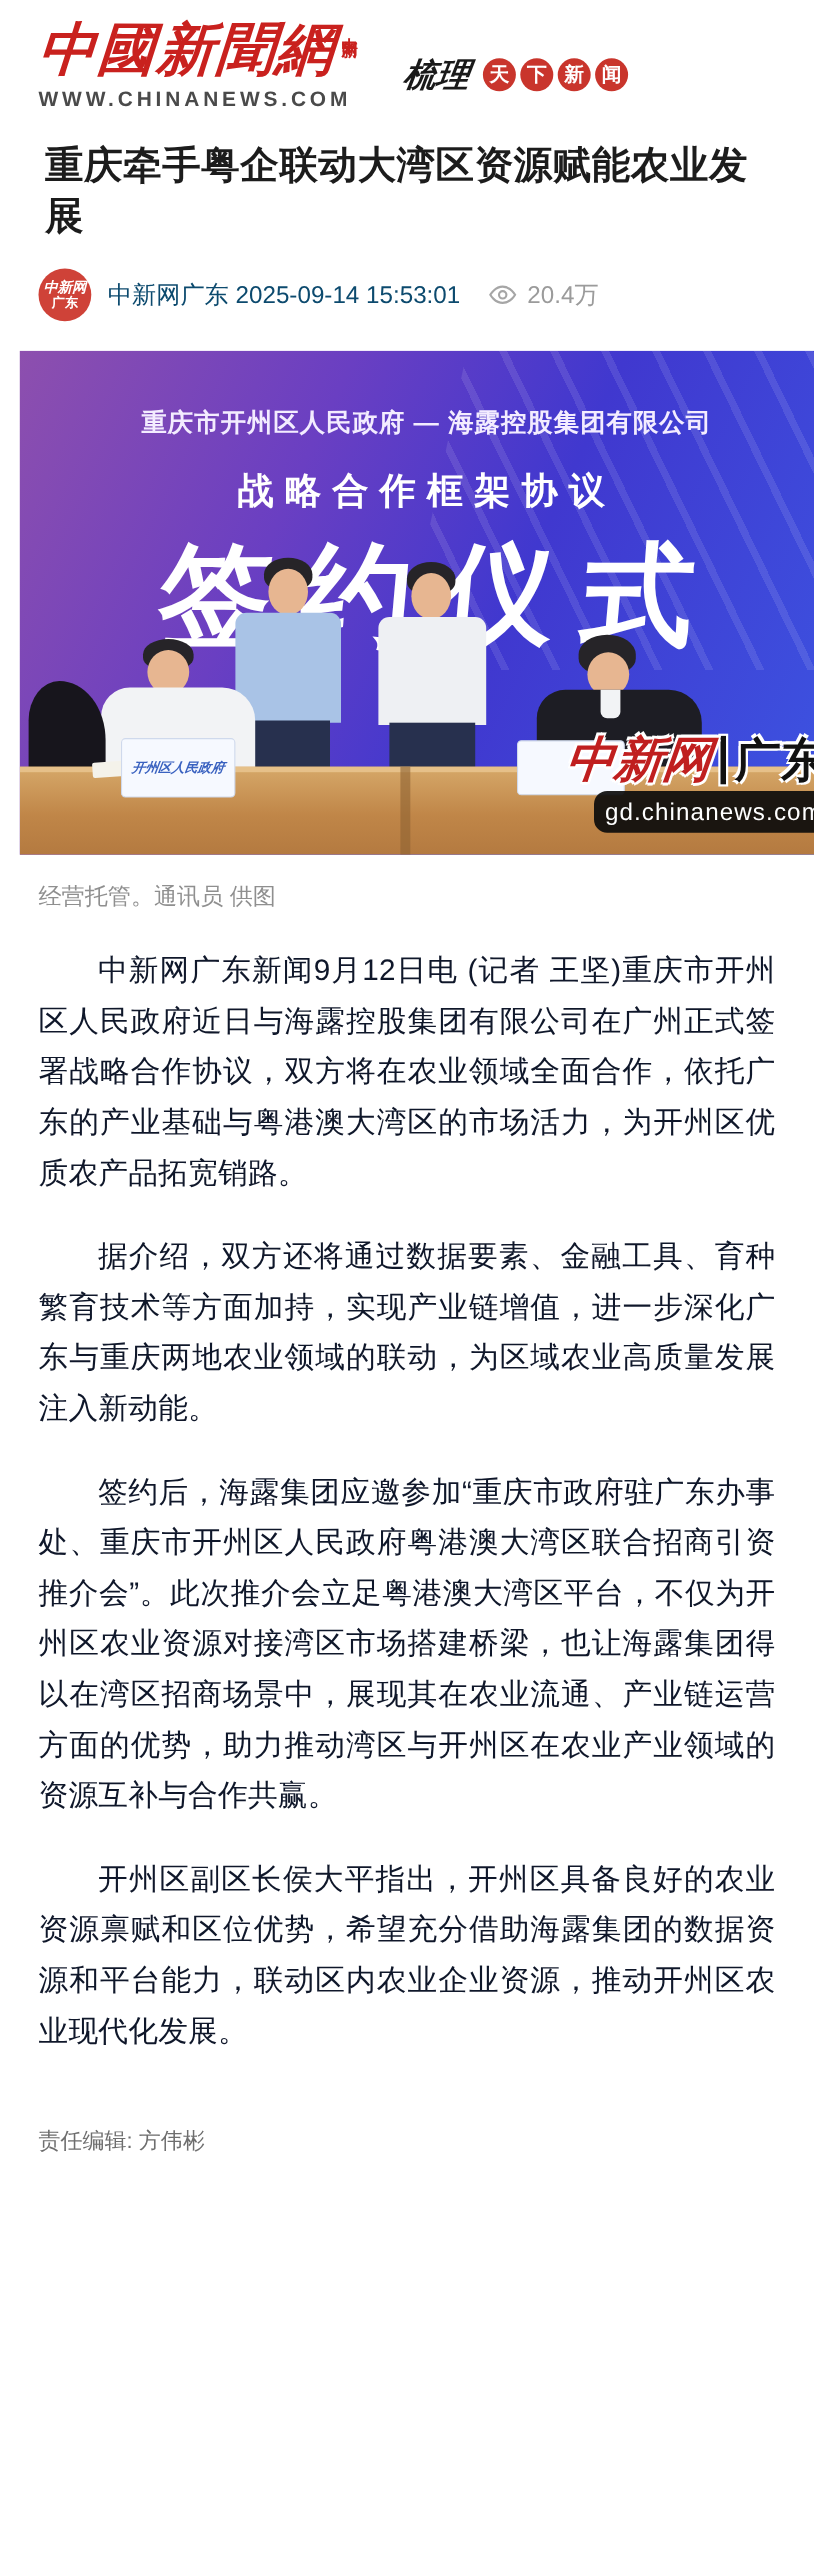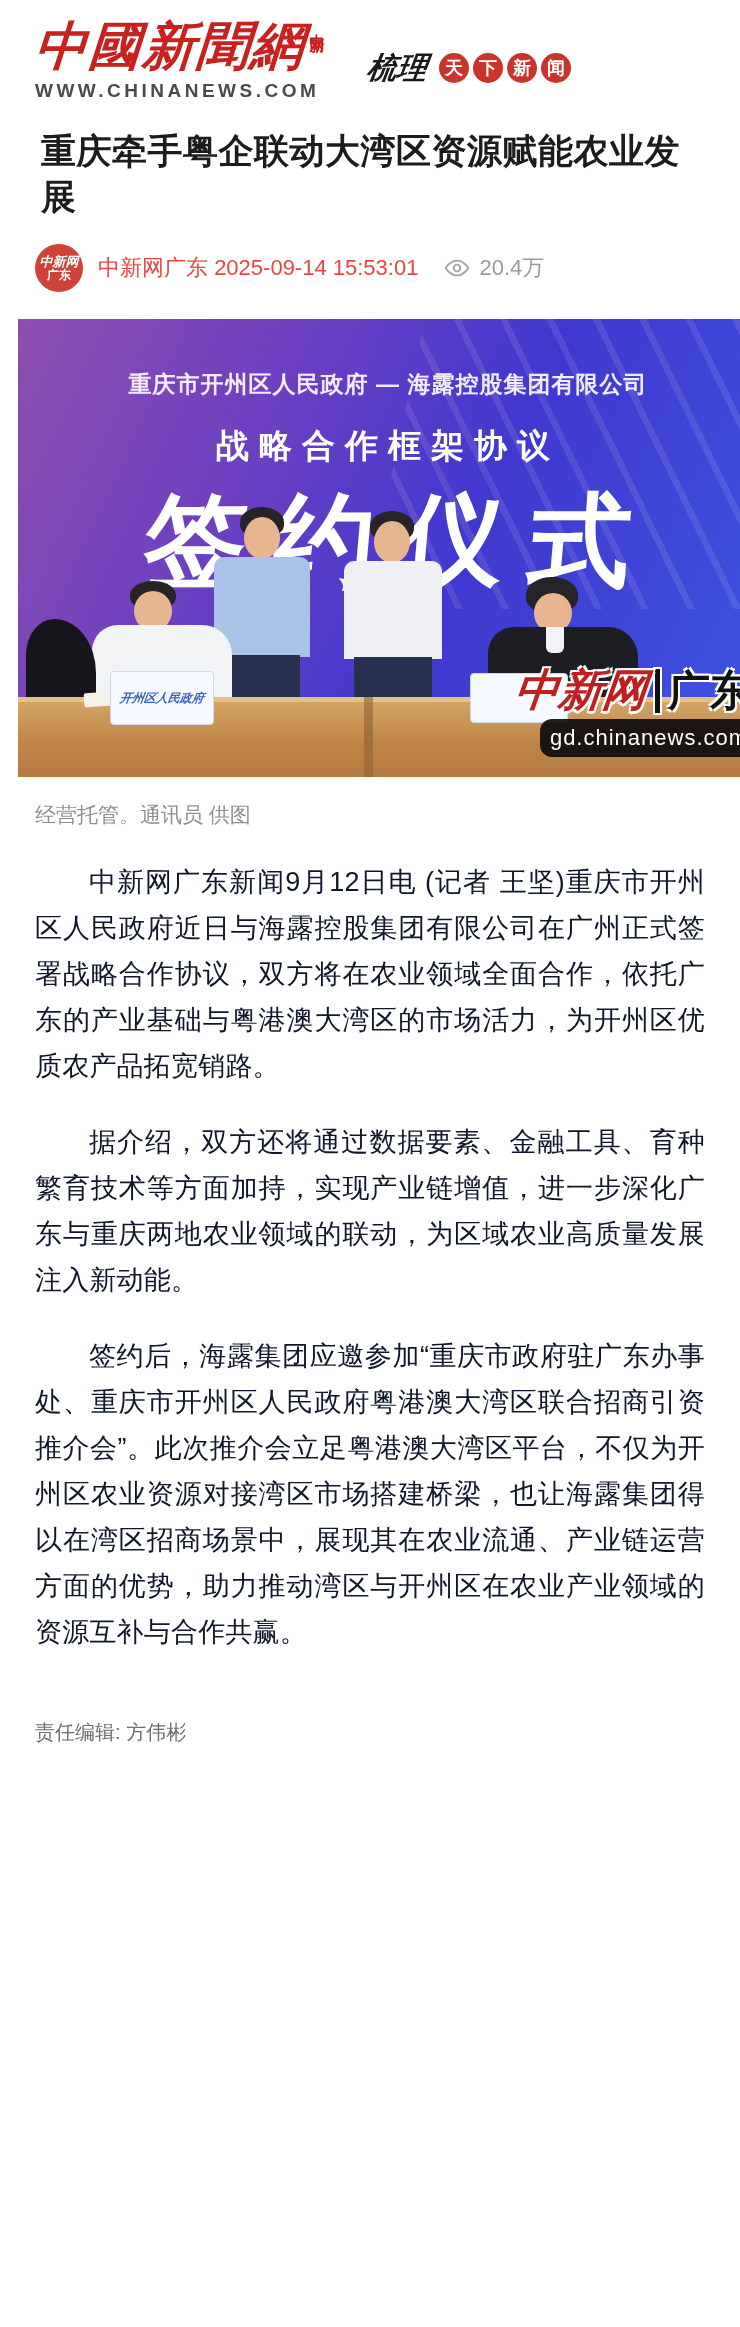--- a/index.html
+++ b/index.html
@@ -19,21 +19,21 @@
   .slogan-circle{width:30px;height:30px;border-radius:50%;background:#c9352c;color:#fff;
     font-size:18px;font-weight:bold;display:flex;align-items:center;justify-content:center;margin-left:4px;}
 
   
   .article-title{margin:26px 41px 0;font-size:35px;line-height:1.32;font-weight:bold;color:#1c1c1c;letter-spacing:0.5px;}
   .byline{display:flex;align-items:center;margin:24px 35px 0;}
   .source-badge{width:48px;height:48px;border-radius:50%;background:#cf4238;color:#fff;
     display:flex;flex-direction:column;align-items:center;justify-content:center;flex:0 0 48px;}
   .source-badge .b1{font-size:13px;line-height:14px;font-weight:bold;font-family:"DejaVu Serif",serif;font-style:italic;}
   .source-badge .b2{font-size:12px;line-height:13px;font-weight:bold;}
-  .byline-text{margin-left:15px;font-size:22px;color:#ef4444;}
+  .byline-text{margin-left:15px;font-size:22px;color:#0c4a6e;}
   .views{margin-left:26px;display:flex;align-items:center;color:#9b9b9b;font-size:22px;}
   .views svg{margin-right:9px;display:block;}
 
   
   .photo{position:relative;width:704px;height:458px;margin:27px 18px 0;overflow:hidden;
     background:linear-gradient(115deg,#8d4fae 0%,#6a3fc2 32%,#4038cf 58%,#3c55e2 100%);padding-left:36px;}
   .photo .streaks{position:absolute;right:-60px;top:-40px;width:420px;height:330px;
     background:repeating-linear-gradient(55deg,rgba(255,255,255,0.10) 0 6px,rgba(255,255,255,0) 6px 38px);
     transform:skewX(-12deg);}
   .ph-line1{position:absolute;top:50px;left:0;right:0;text-align:center;color:#f3ecff;
@@ -175,19 +175,20 @@
     <span>gd.chinanews.com</span>
   </div>
 </figure>
 
 <div class="caption">经营托管。通讯员 供图</div>
 
 <div class="article-body">
   <p>中新网广东新闻9月12日电 (记者 王坚)重庆市开州区人民政府近日与海露控股集团有限公司在广州正式签署战略合作协议，双方将在农业领域全面合作，依托广东的产业基础与粤港澳大湾区的市场活力，为开州区优质农产品拓宽销路。</p>
   <p>据介绍，双方还将通过数据要素、金融工具、育种繁育技术等方面加持，实现产业链增值，进一步深化广东与重庆两地农业领域的联动，为区域农业高质量发展注入新动能。</p>
   <p>签约后，海露集团应邀参加“重庆市政府驻广东办事处、重庆市开州区人民政府粤港澳大湾区联合招商引资推介会”。此次推介会立足粤港澳大湾区平台，不仅为开州区农业资源对接湾区市场搭建桥梁，也让海露集团得以在湾区招商场景中，展现其在农业流通、产业链运营方面的优势，助力推动湾区与开州区在农业产业领域的资源互补与合作共赢。</p>
+  <p>开州区副区长侯大平指出，开州区具备良好的农业资源禀赋和区位优势，希望充分借助海露集团的数据资源和平台能力，联动区内农业企业资源，推动开州区农业现代化发展。</p>
 </div>
 
 <div class="footer-editor">
   <span>责任编辑:</span>
   <span> </span>
   <span>方伟彬</span>
 </div>
 
 </body></html>

